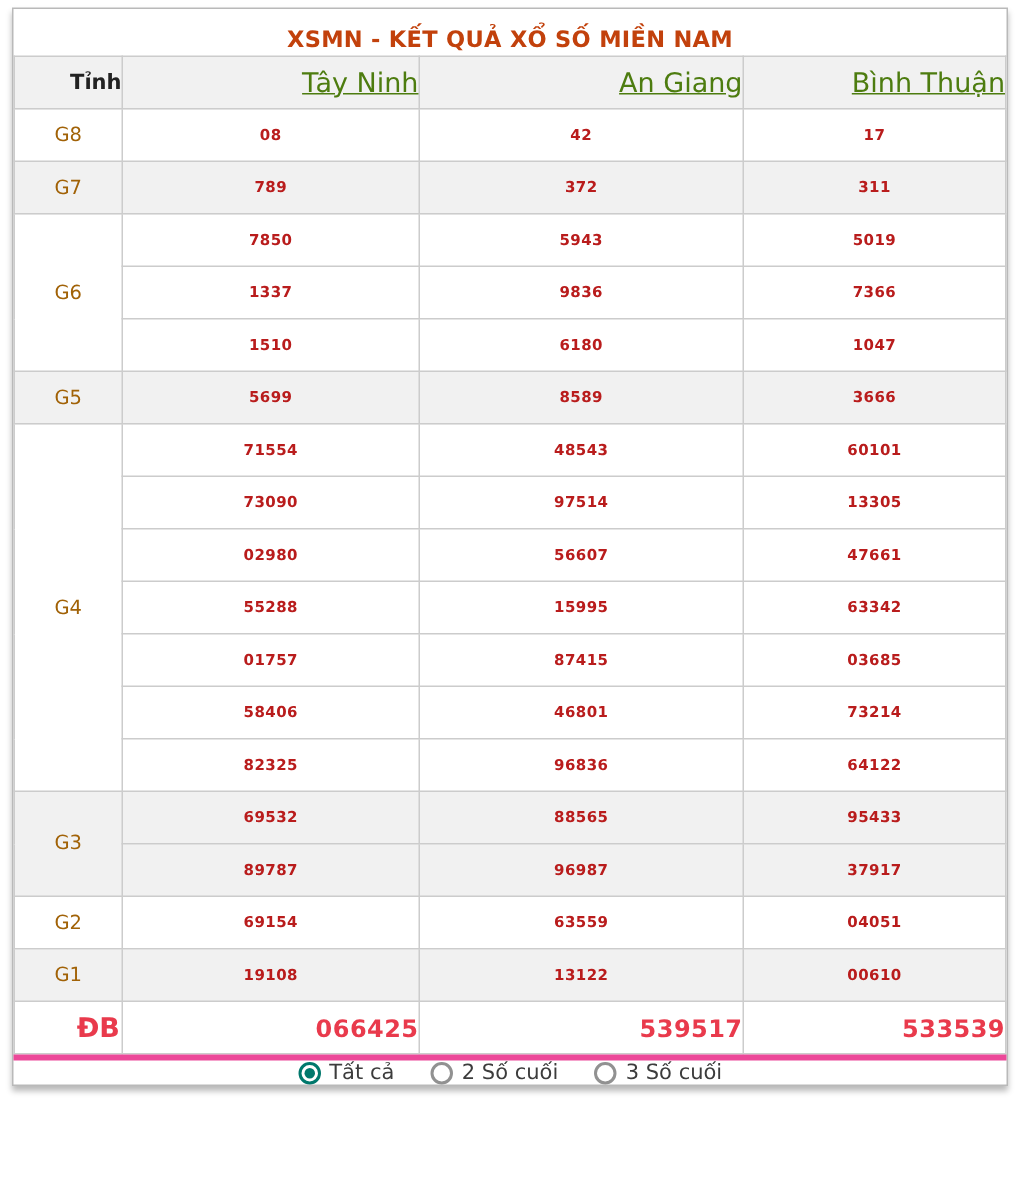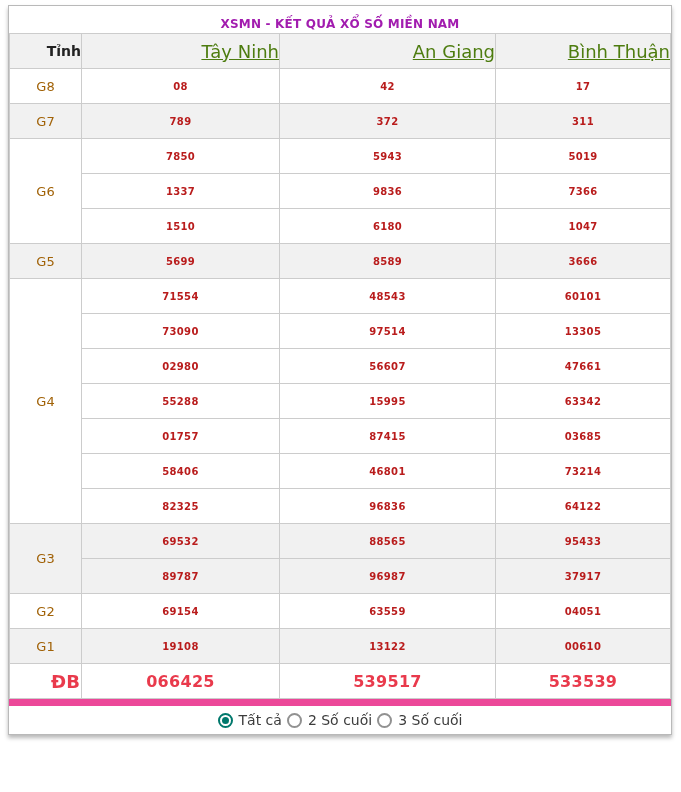--- a/index.html
+++ b/index.html
@@ -13,22 +13,22 @@
     position: absolute;
     left: 8px; top: 5px;
     width: 664px;
     background: #fff;
     border: 1px solid #b9b9b9;
     box-shadow: 0 3px 4px rgba(0,0,0,0.28);
   }
   .card-header { padding: 8px 0 0; }
   .title {
     text-align: center;
-    color: #a21caf;
-    font-size: 12px;
+    color: #c2410c;
+    font-size: 15px;
     font-weight: bold;
     letter-spacing: 0.2px;
     padding: 3px 0 2px;
   }
   .breadcrumb {
     text-align: center;
     font-size: 13px;
     font-weight: bold;
     color: #333;
     padding: 6px 0 10px;
@@ -70,29 +70,29 @@
     font-weight: normal;
   }
   td.num {
     color: #b91c1c;
     font-size: 10px;
     font-weight: bold;
     letter-spacing: 0.3px;
   }
   tr.alt td { background: #f1f1f1; }
   tr.db td.prize-label { color: #e93a4c; font-size: 18px; font-weight: bold; padding-left: 40px; }
-  tr.db td.num { color: #e93a4c; font-size: 16px; }
+  tr.db td.num { color: #e93a4c; font-size: 16px; text-align: right; }
 
   .card-footer {
-    border-top: 7px solid #ec4899;
-    height: 35px;
+    border-top: 4px solid #ec4899;
+    height: 20px;
     display: flex;
     align-items: center;
     justify-content: center;
-    gap: 5px;
+    gap: 24px;
   }
   .radio-opt {
     display: flex;
     align-items: center;
     cursor: pointer;
     font-size: 14px;
     color: #3c3c3c;
   }
   .radio {
     width: 15px; height: 15px;

